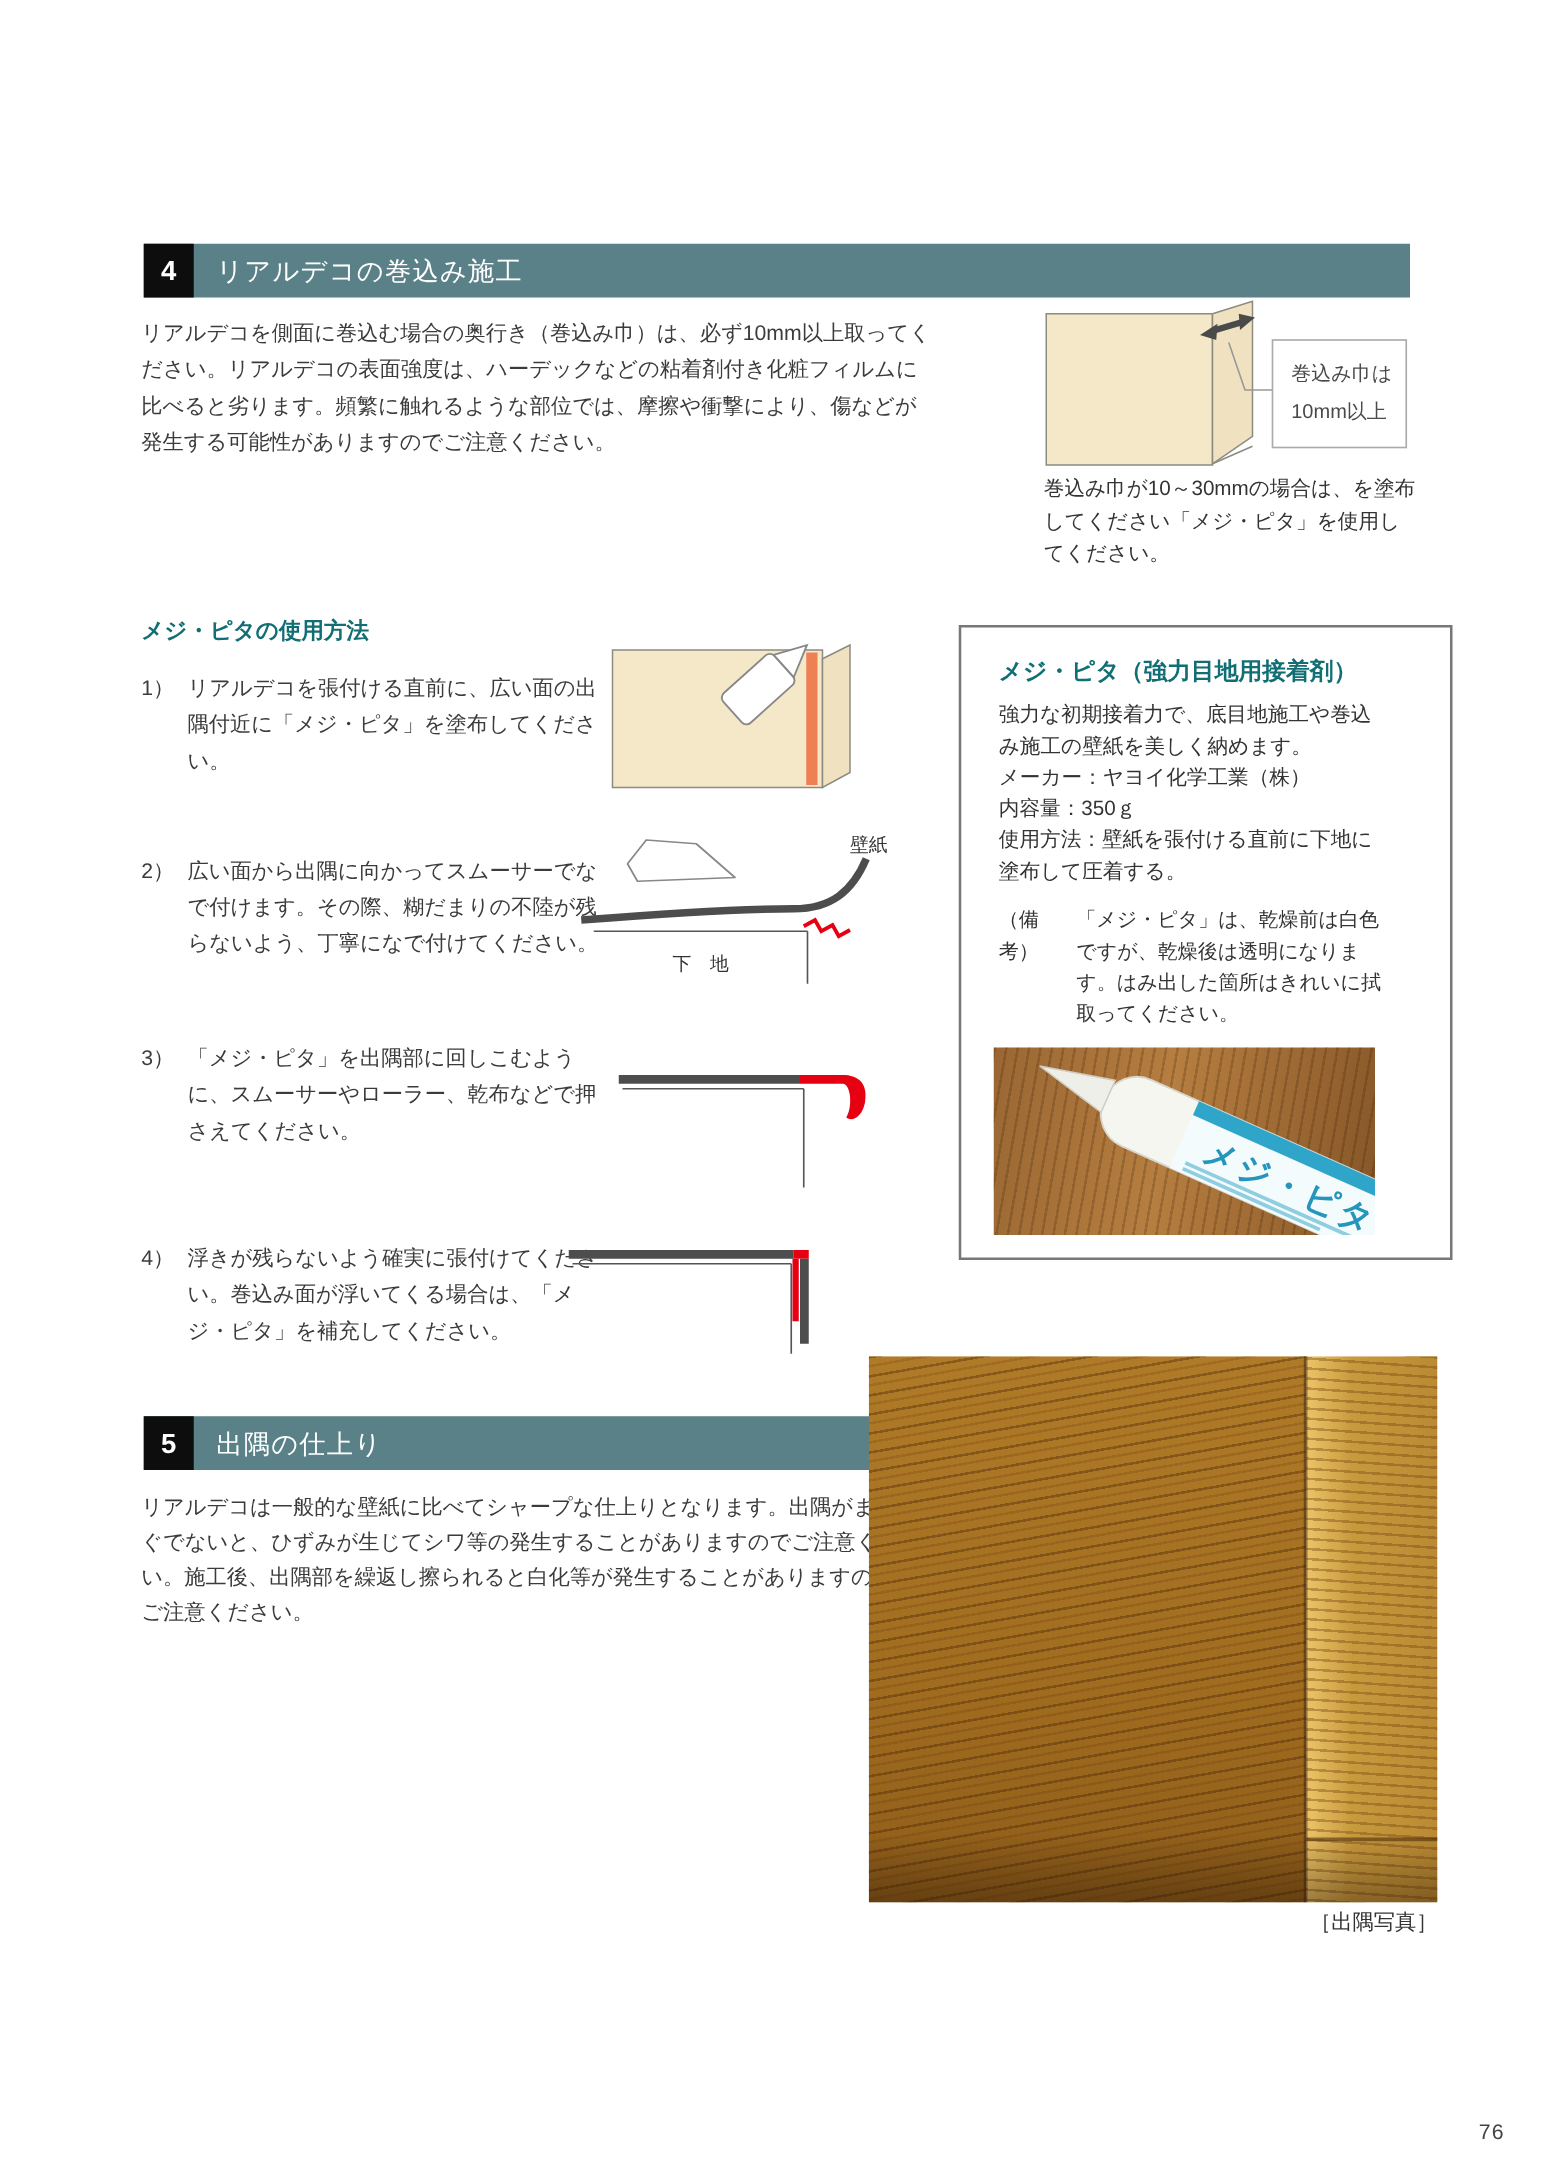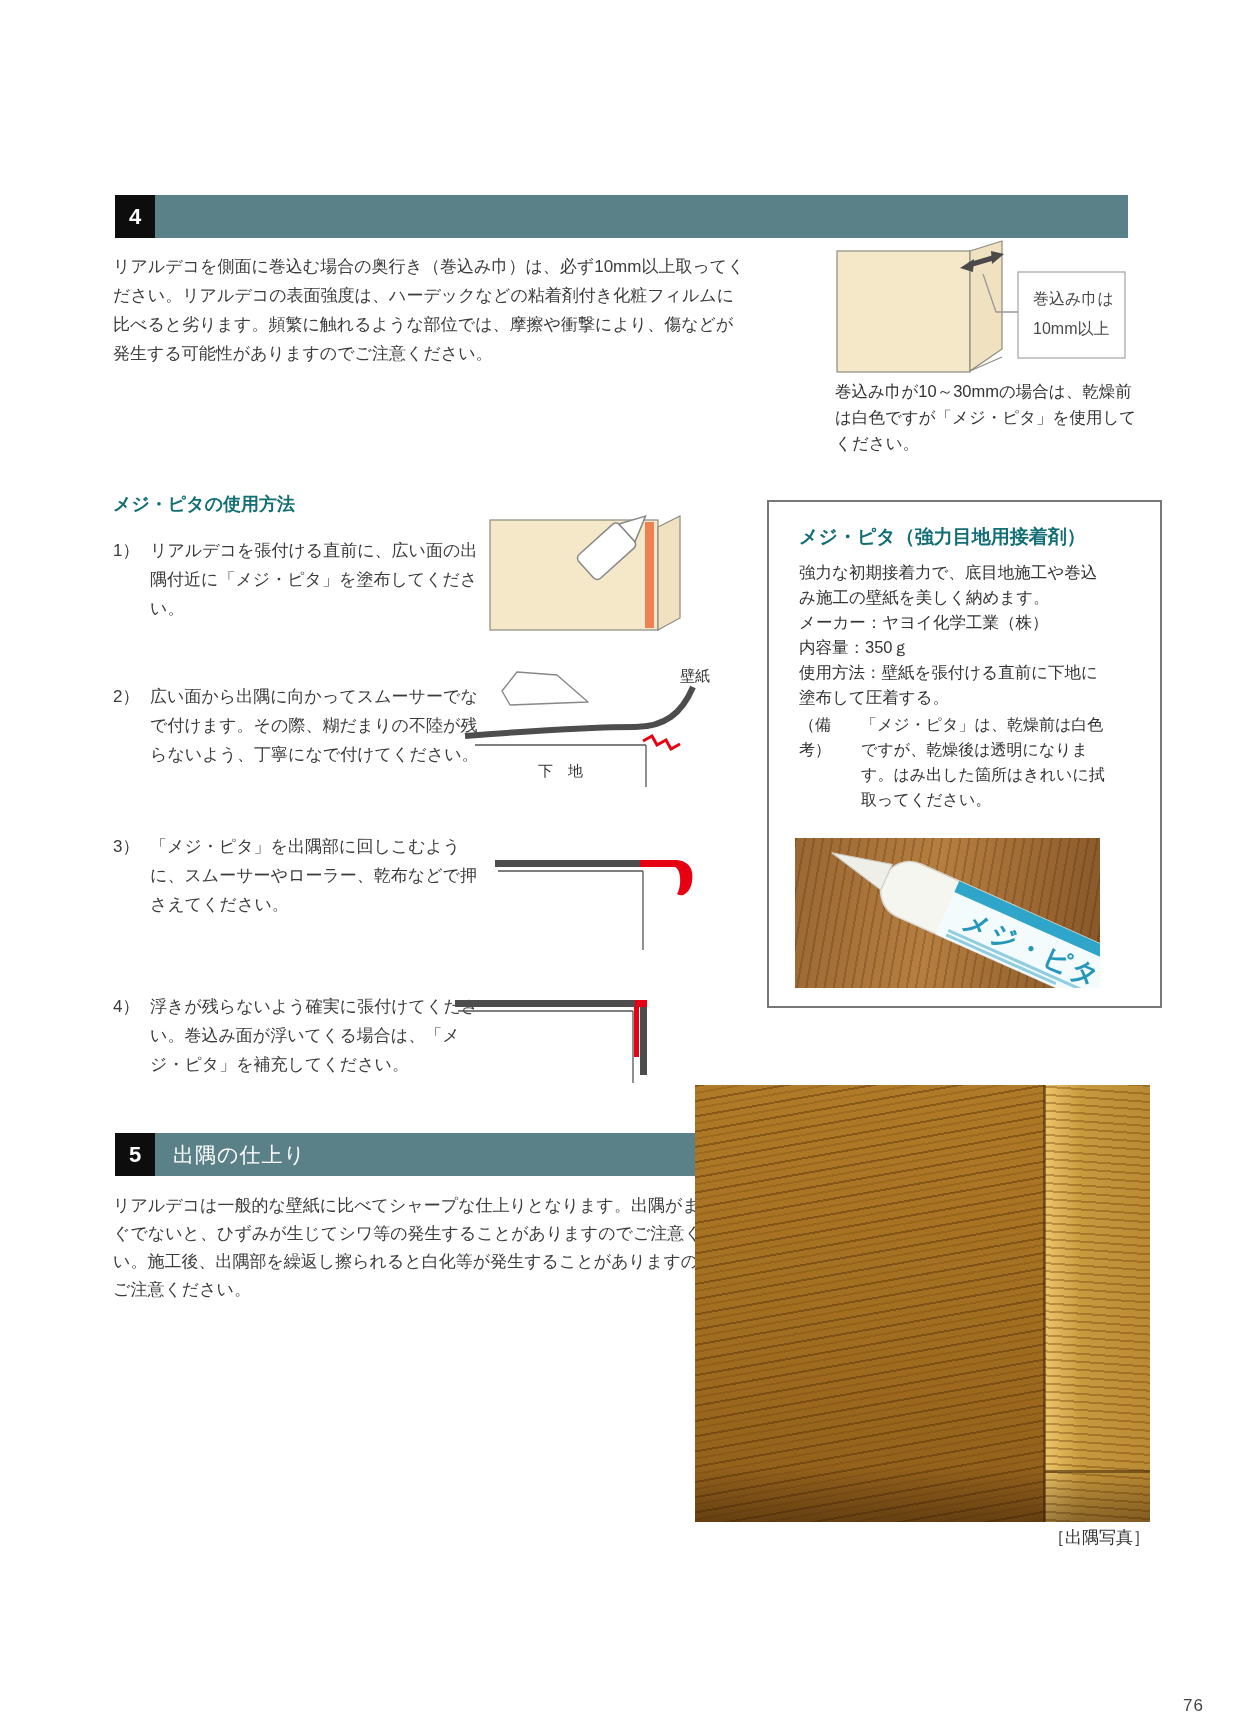--- a/index.html
+++ b/index.html
@@ -48,21 +48,21 @@
   }
 
   
   .info-box{
     position:absolute;left:767px;top:500px;width:395px;height:508px;
     border:2px solid #777777;box-sizing:border-box;
     padding:20px 26px 0 30px;background:#ffffff;
   }
   .info-title{color:#116e74;font-size:19px;font-weight:bold;margin:2px 0 10px 0;}
   .info-line{font-size:16.5px;line-height:25px;color:#333333;width:306px;}
-  .info-note{display:flex;margin-top:2px;font-size:16px;line-height:25px;color:#333333;}
+  .info-note{display:flex;margin-top:14px;font-size:16px;line-height:25px;color:#333333;}
   .info-note .note-label{flex:none;width:62px;}
   .info-note .note-text{width:244px;}
 
   .product-photo{
     position:absolute;left:26px;top:336px;width:305px;height:150px;overflow:hidden;
     background-image:
       repeating-linear-gradient(100deg, rgba(60,30,5,.22) 0 2px, transparent 2px 9px),
       linear-gradient(100deg,#9a6733,#b67e40 45%,#865628);
   }
 
@@ -93,20 +93,21 @@
     position:absolute;left:1183px;top:1678px;font-size:17px;color:#444444;letter-spacing:1px;margin-top:18px;
   }
 </style>
 </head>
 <body>
 
 <div class="page">
 
   <div class="sec-header" style="top:195px;">
     <div class="sec-num">4</div>
+    <div class="sec-title">リアルデコの巻込み施工</div>
   </div>
 
   <div class="body-text jp" style="top:252px;width:632px;">リアルデコを側面に巻込む場合の奥行き（巻込み巾）は、必ず10mm以上取ってください。リアルデコの表面強度は、ハーデックなどの粘着剤付き化粧フィルムに比べると劣ります。頻繁に触れるような部位では、摩擦や衝撃により、傷などが発生する可能性がありますのでご注意ください。</div>
 
   <div class="fig" style="left:750px;top:240px;">
     <svg width="390" height="200" viewBox="0 0 390 200">
       <rect x="87" y="11" width="133" height="121" fill="#f5e8c9" stroke="#8b8b80" stroke-width="1.2"></rect>
       <polygon points="220,11 252,1 252,109 220,131" fill="#f0e2c0" stroke="#8b8b80" stroke-width="1.2"></polygon>
       <path d="M 220,131 L 252,117" stroke="#8b8b80" stroke-width="1.2" fill="none"></path>
       <g>
@@ -114,21 +115,21 @@
         <polygon points="210,28 224,19 223,32" fill="#4a4a4a"></polygon>
         <polygon points="254,14 241,11 242,24" fill="#4a4a4a"></polygon>
       </g>
       <polyline points="233,34 246,72 268,72" fill="none" stroke="#999999" stroke-width="1.3"></polyline>
       <rect x="268" y="32" width="107" height="86" fill="#ffffff" stroke="#aaaaaa" stroke-width="1.3"></rect>
       <text x="283" y="64" font-size="16" fill="#4a4a4a">巻込み巾は</text>
       <text x="283" y="94" font-size="16" fill="#4a4a4a">10mm以上</text>
     </svg>
   </div>
 
-  <div class="fig4-caption jp">巻込み巾が10～30mmの場合は、乾燥前は白色ですが「メジ・ピタ」を使用してください。</div>
+  <div class="fig4-caption jp">巻込み巾が10～30mmの場合は、を塗布してください「メジ・ピタ」を使用してください。</div>
 
   <div class="teal-heading" style="top:492px;">メジ・ピタの使用方法</div>
 
   <div class="step" style="top:536px;">
     <span class="step-num">1）</span>
     <span class="step-text jp">リアルデコを張付ける直前に、広い面の出隅付近に「メジ・ピタ」を塗布してください。</span>
   </div>
 
   <div class="fig" style="left:465px;top:470px;">
     <svg width="230" height="175" viewBox="0 0 230 175">

